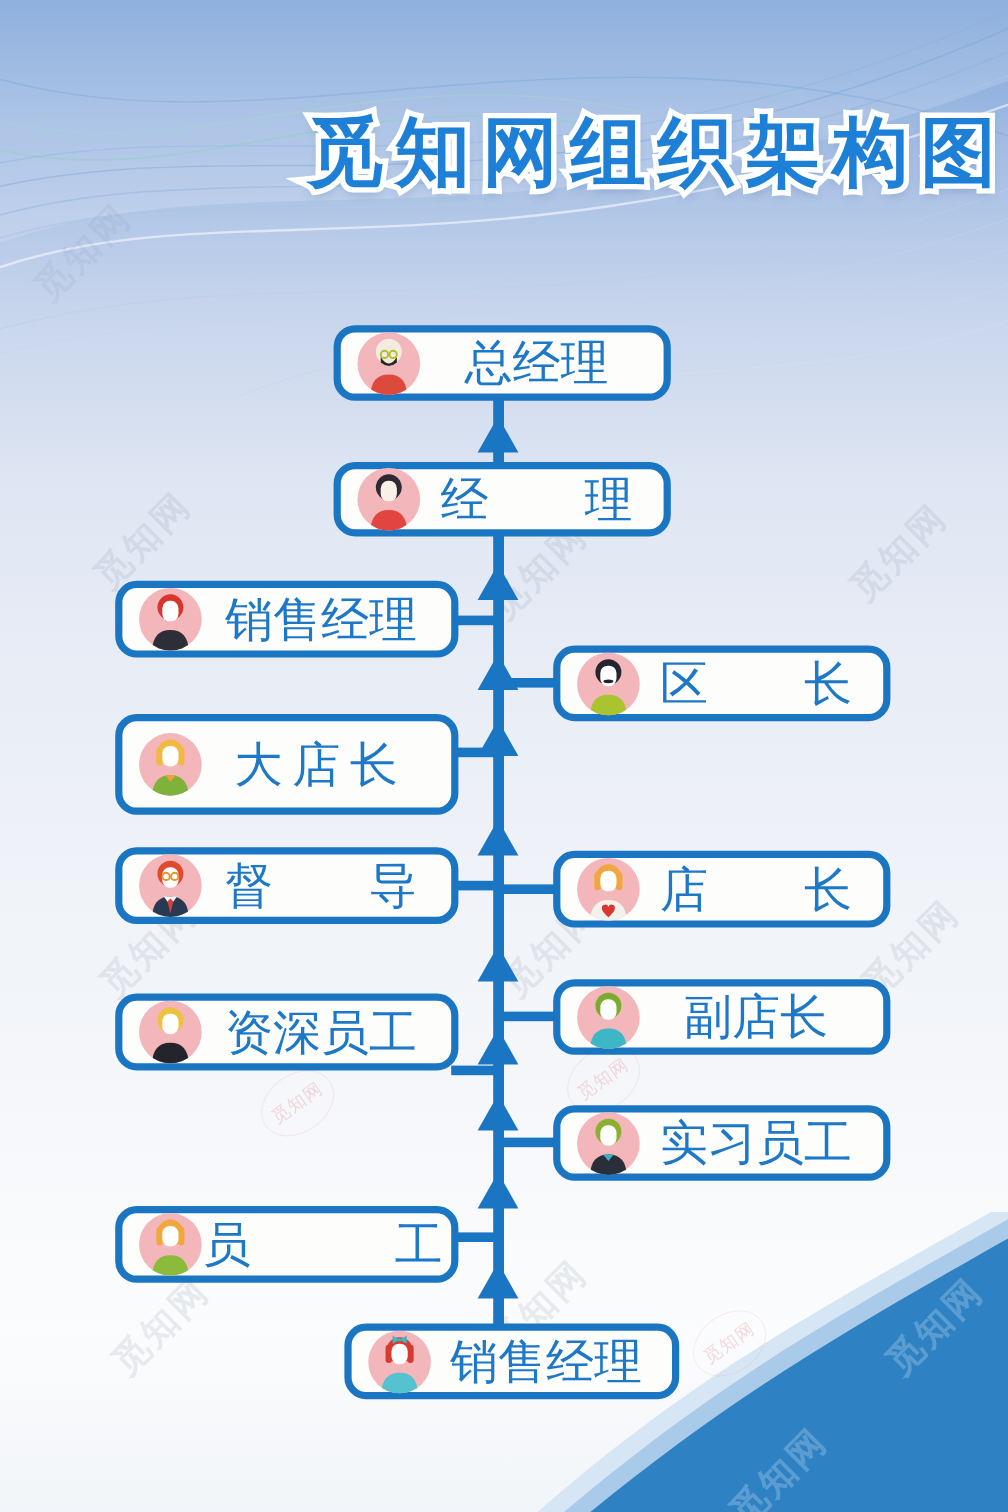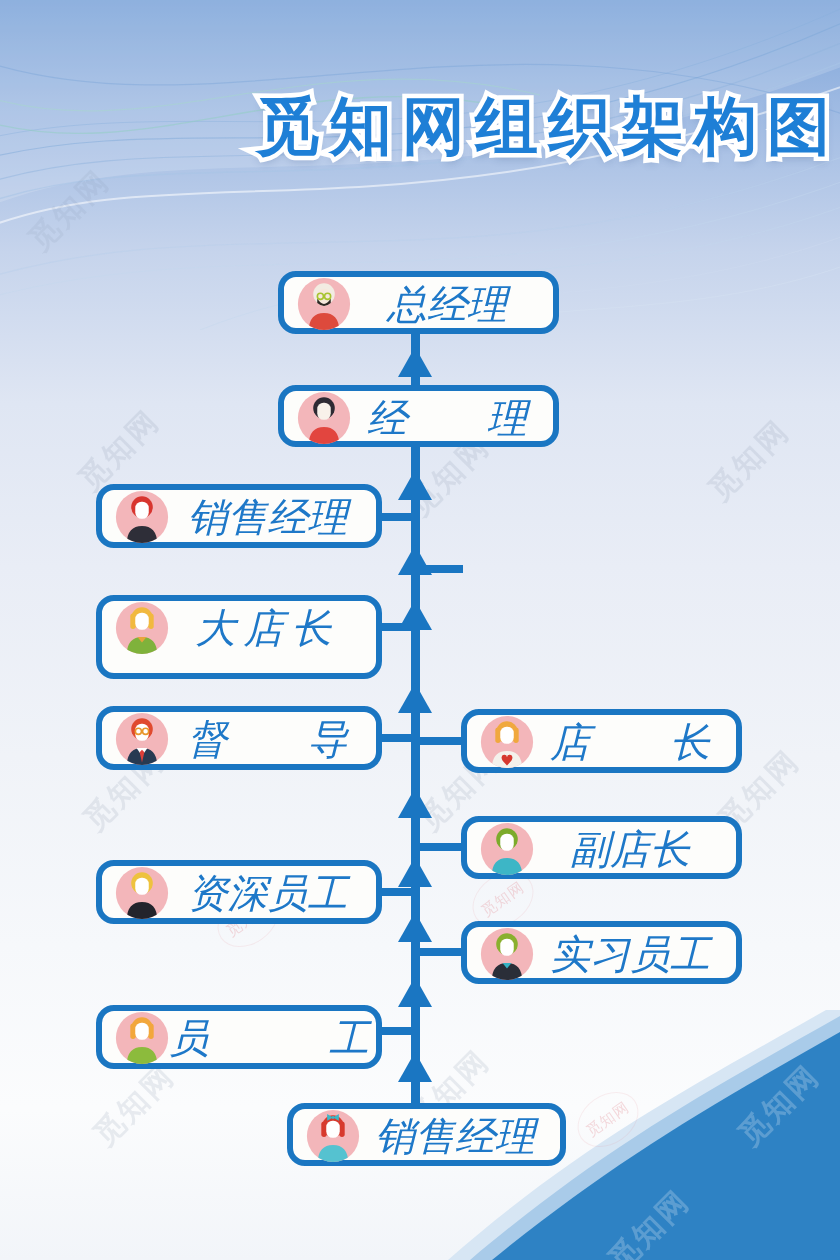--- a/index.html
+++ b/index.html
@@ -24,36 +24,36 @@
       display:inline-block;position:relative;}
   .title-stroke{-webkit-text-stroke:9px #ffffff;text-shadow:0 5px 9px rgba(30,60,120,.28);}
   .title-fill{position:absolute;left:0;top:0;width:100%;}
 
   
   .vline{position:absolute;left:411px;top:331px;width:9px;height:775px;background:var(--blue,#1a76c2);}
   .conn{position:absolute;height:8px;background:var(--blue,#1a76c2);}
   .arr{position:absolute;width:0;height:0;border-left:17px solid transparent;
        border-right:17px solid transparent;border-bottom:30px solid var(--blue,#1a76c2);}
   .node{position:absolute;background:#fdfdfb;border:6px solid var(--blue,#1a76c2);
-       border-radius:18px;display:flex;box-sizing:border-box;z-index:3;font-style:italic;}
+       border-radius:18px;display:flex;align-items:center;box-sizing:border-box;z-index:3;}
   .avatar{width:54px;height:54px;margin-left:13px;flex:0 0 auto;display:block;}
   .label{flex:1;text-align:center;font-size:40px;color:var(--label,#1e78c8);
        padding-right:10px;white-space:nowrap;font-weight:500;}
   .p5 .label{letter-spacing:8px;}
 
   
   .p1{left:278px;top:271px;width:281px;height:63px;}
   .p2{left:278px;top:385px;width:281px;height:62px;}
   .p3{left:96px; top:484px;width:286px;height:64px;}
   .p4{left:461px;top:538px;width:281px;height:63px;}
   .p5{left:96px; top:595px;width:286px;height:84px;}
   .p6{left:96px; top:706px;width:286px;height:64px;}
   .p7{left:461px;top:709px;width:281px;height:64px;}
   .p8{left:461px;top:816px;width:281px;height:63px;}
-  .p9{left:96px; top:860px;width:286px;height:64px;}
+  .p9{left:96px; top:828px;width:286px;height:64px;}
   .p10{left:461px;top:921px;width:281px;height:63px;}
   .p11{left:96px; top:1005px;width:286px;height:64px;}
   .p12{left:287px;top:1103px;width:279px;height:63px;}
 
   
   .k1{left:376px;top:513px;width:39px;}
   .k2{left:416px;top:565px;width:47px;}
   .k3{left:376px;top:623px;width:39px;}
   .k4{left:376px;top:734px;width:39px;}
   .k5{left:416px;top:737px;width:47px;}
@@ -189,20 +189,37 @@
           </defs>
           <circle cx="30" cy="30" r="29" fill="#f3b6ba"></circle>
           <g clip-path="url(#avc2)">
             <path d="M13,61 Q13,40 30,40 Q47,40 47,61 Z" fill="#2e2e38"></path>
             <circle cx="30" cy="19" r="12" fill="#d8352f"></circle>
             <rect x="22.5" y="13" width="15" height="19" rx="7" fill="#ffffff"></rect>
           </g>
         </svg></span>
     <span class="label">销售经理</span>
   </div>
+  <div class="node p4">
+    <span class="avatar"><svg viewBox="0 0 60 60" width="54" height="54">
+          <defs>
+            <clipPath id="avc3">
+              <circle cx="30" cy="30" r="29"></circle>
+            </clipPath>
+          </defs>
+          <circle cx="30" cy="30" r="29" fill="#f3b6ba"></circle>
+          <g clip-path="url(#avc3)">
+            <path d="M13,61 Q13,40 30,40 Q47,40 47,61 Z" fill="#a9c42e"></path>
+            <circle cx="30" cy="19" r="12" fill="#26242e"></circle>
+            <rect x="22.5" y="13" width="15" height="19" rx="7" fill="#ffffff"></rect>
+            <ellipse cx="30" cy="27.5" rx="4.6" ry="1.7" fill="#23202a"></ellipse>
+          </g>
+        </svg></span>
+    <span class="label">区　　长</span>
+  </div>
   <div class="node p5">
     <span class="avatar"><svg viewBox="0 0 60 60" width="54" height="54">
           <defs>
             <clipPath id="avc4">
               <circle cx="30" cy="30" r="29"></circle>
             </clipPath>
           </defs>
           <circle cx="30" cy="30" r="29" fill="#f3b6ba"></circle>
           <g clip-path="url(#avc4)">
             <path d="M13,61 Q13,40 30,40 Q47,40 47,61 Z" fill="#7fb23b"></path>

